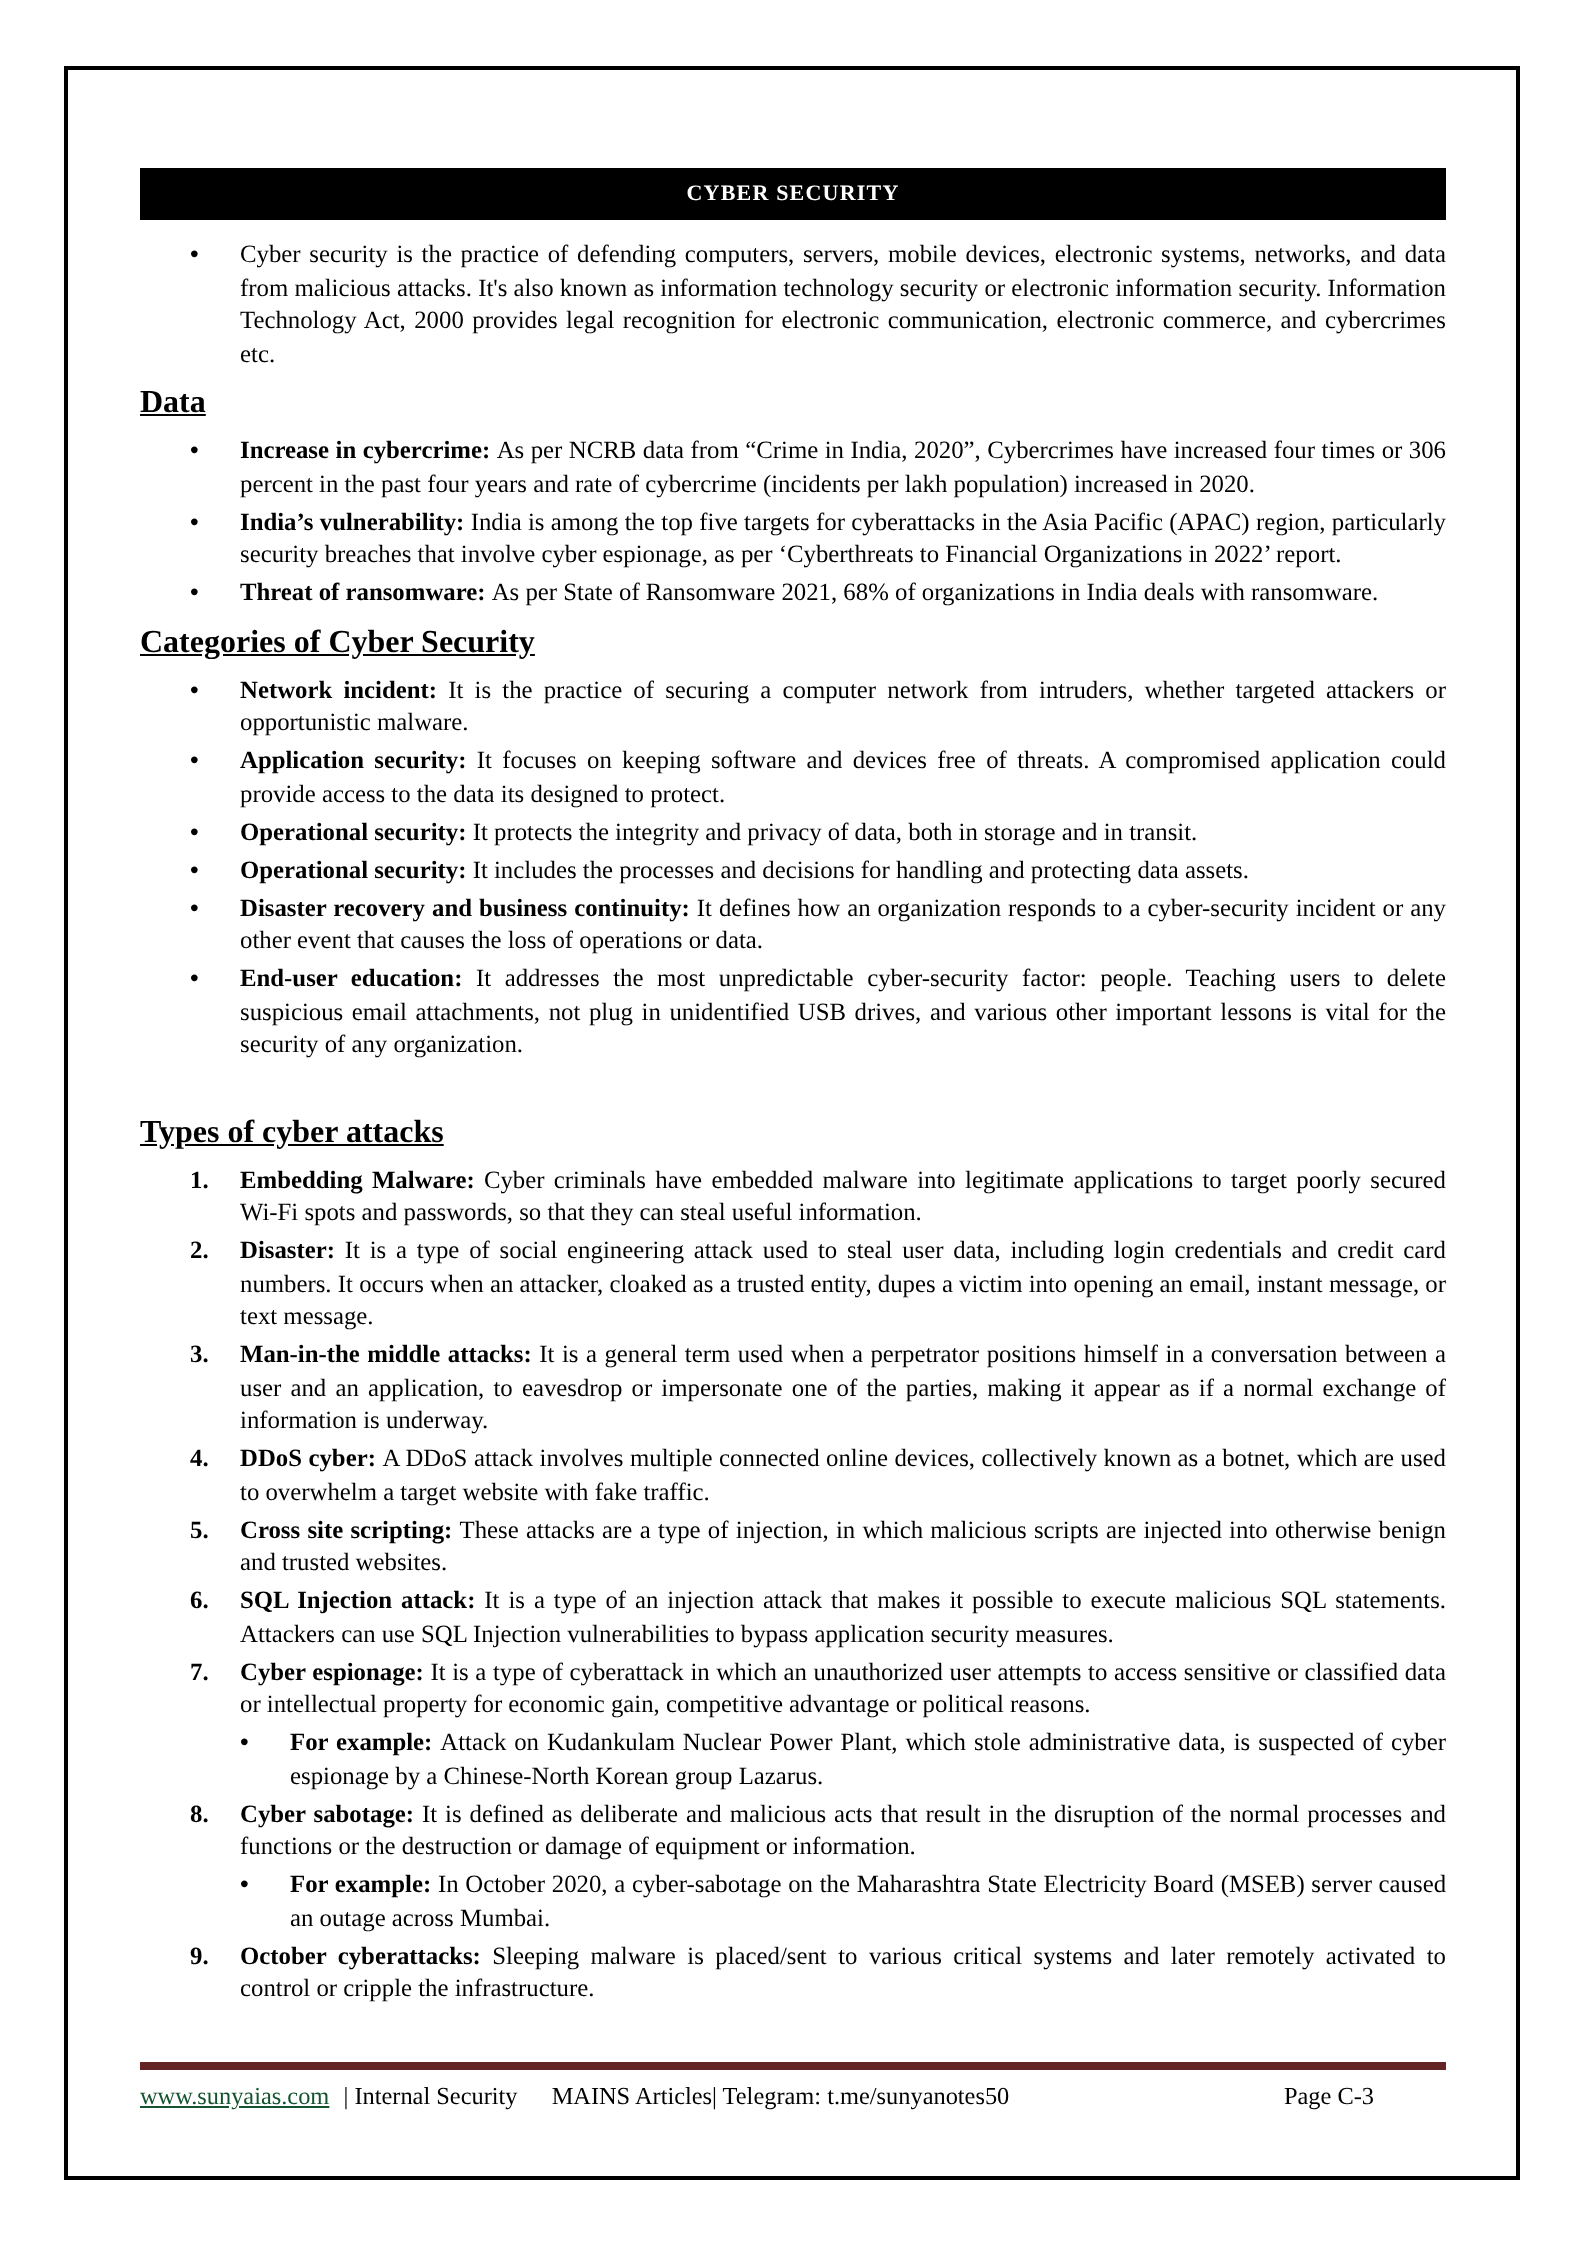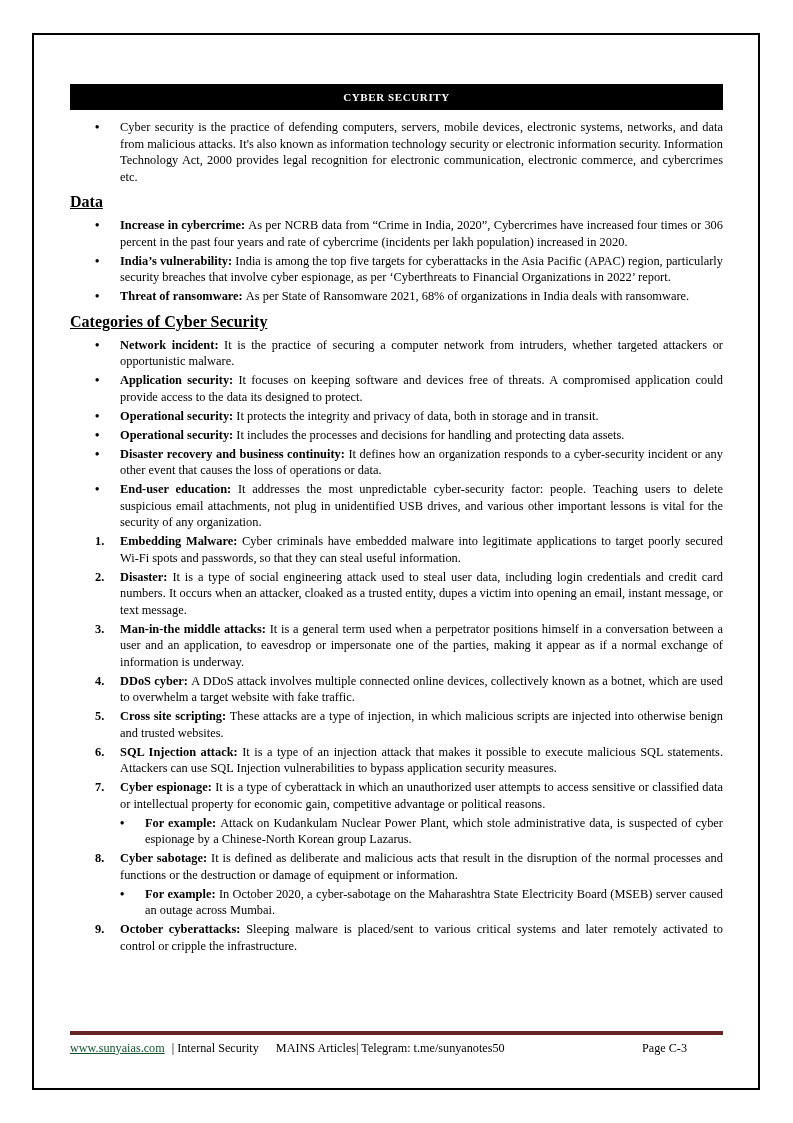--- a/index.html
+++ b/index.html
@@ -141,20 +141,21 @@
         <div class="li">
           <span class="marker">•</span>
           <div class="li-body"><span class="lead">Disaster recovery and business continuity: </span>It defines how an organization responds to a cyber-security incident or any other event that causes the loss of operations or data.</div>
         </div>
         <div class="li">
           <span class="marker">•</span>
           <div class="li-body"><span class="lead">End-user education: </span>It addresses the most unpredictable cyber-security factor: people. Teaching users to delete suspicious email attachments, not plug in unidentified USB drives, and various other important lessons is vital for the security of any organization.</div>
         </div>
       </div>
 
+    <div class="heading big-gap">Types of cyber attacks</div>
     <div class="list body-text">
         <div class="li">
           <span class="marker">1.</span>
           <div class="li-body"><span class="lead">Embedding Malware: </span>Cyber criminals have embedded malware into legitimate applications to target poorly secured Wi-Fi spots and passwords, so that they can steal useful information.</div>
         </div>
         <div class="li">
           <span class="marker">2.</span>
           <div class="li-body"><span class="lead">Disaster: </span>It is a type of social engineering attack used to steal user data, including login credentials and credit card numbers. It occurs when an attacker, cloaked as a trusted entity, dupes a victim into opening an email, instant message, or text message.</div>
         </div>
         <div class="li">

